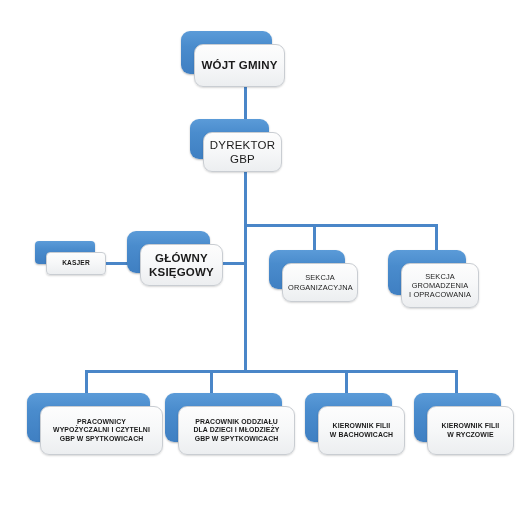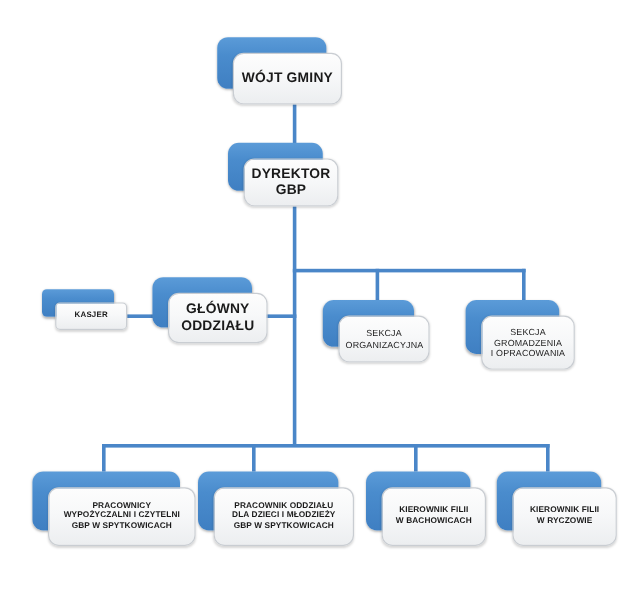--- a/index.html
+++ b/index.html
@@ -59,21 +59,21 @@
     line-height: 1.22;
     padding: 2px 5px;
   }
   .node .card .label {
     width: 100%;
     white-space: pre-line;
   }
 
   
   .node.lvl1 .card   { font-size: 11.5px; font-weight: 700; letter-spacing: .2px; }
-  .node.lvl2 .card   { font-size: 11.5px; font-weight: 700; letter-spacing: .2px; }
+  .node.lvl2 .card   { font-size: 11.5px; font-weight: 400; letter-spacing: .2px; }
   .node.major .card  { font-size: 11.5px; font-weight: 700; letter-spacing: .2px; }
   .node.small .card  { font-size: 7.4px;  font-weight: 400; letter-spacing: .15px; }
   .node.tiny  .card  { font-size: 6.6px;  font-weight: 700; letter-spacing: .15px;
                        border-radius: 4px; }
   .node.tiny .shadow-block { border-radius: 4px; }
   .node.tiny .card { left: 11px; top: 11px; }
   .node.leaf .card   { font-size: 6.9px;  font-weight: 700; letter-spacing: .1px; }
 </style>
 </head>
 <body>
@@ -117,21 +117,21 @@
     <div class="shadow-block"></div>
     <div class="card">
       <span class="label">KASJER</span>
     </div>
   </div>
 
   <div class="node major" style="left:127px; top:231px; width:83px; height:42px;">
     <div class="shadow-block"></div>
     <div class="card">
       <span class="label">GŁÓWNY
-ODDZIAŁU</span>
+KSIĘGOWY</span>
     </div>
   </div>
 
   <div class="node small" style="left:269px; top:250px; width:76px; height:39px;">
     <div class="shadow-block"></div>
     <div class="card">
       <span class="label">SEKCJA
 ORGANIZACYJNA</span>
     </div>
   </div>

